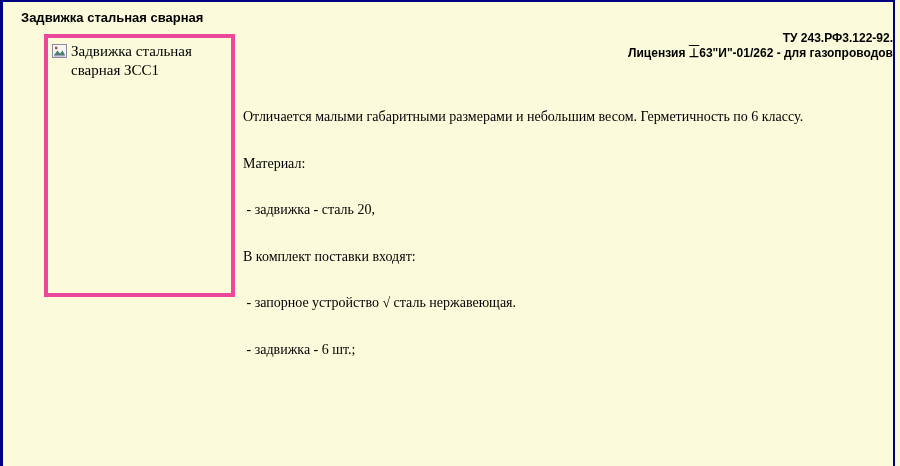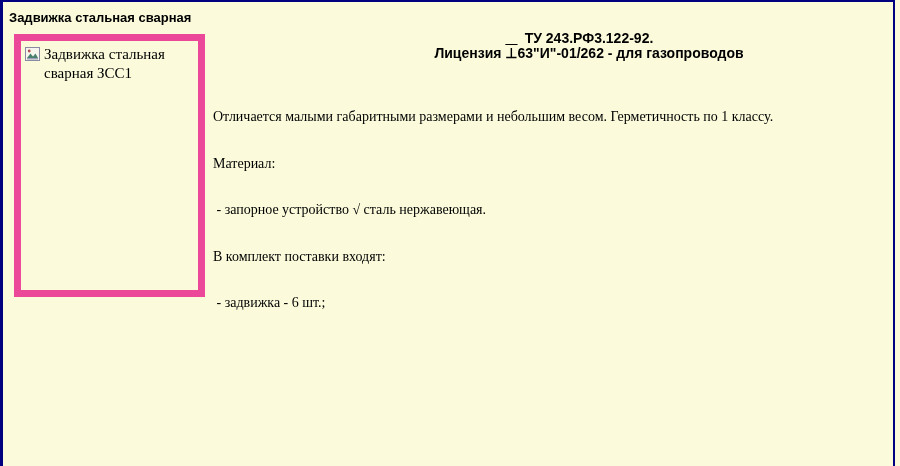--- a/index.html
+++ b/index.html
@@ -8,45 +8,45 @@
     background:#fbfbdc;
     font-family:"Liberation Serif",serif;
     color:#000;
   }
   .frame{
     box-sizing:border-box;
     width:895px;height:466px;
     border:2px solid #000080;
     border-left-width:3px;
     border-bottom:none;
-    padding-left:5px;
+    padding-left:17px;
   }
   .page-title{
     margin:8px 0 0 1px;
     font-family:"Liberation Sans",sans-serif;
     font-weight:bold;font-size:13px;line-height:15px;
   }
   .main-row{display:flex;margin-top:9px;}
   .img-box{
     flex:none;
     box-sizing:border-box;
     width:191px;height:263px;
-    margin-left:6px;
-    border:7px solid #ec4899;
+    margin-left:24px;
+    border:4px solid #ec4899;
   }
   .alt-wrap{display:flex;align-items:flex-start;padding:4px 2px 0 4px;}
   .broken-icon{flex:none;margin:2px 4px 0 0;}
   .alt-text{font-size:15px;line-height:19px;width:145px;}
   .right-col{margin-left:8px;width:678px;}
   .certs{
     margin-top:-3px;
     padding-left:74px;
-    text-align:center;
+    text-align:right;
     font-family:"Liberation Sans",sans-serif;
-    font-weight:bold;font-size:14px;line-height:14.5px;
+    font-weight:bold;font-size:12px;line-height:14.5px;
   }
   .desc{
     margin-top:18px;
     font-size:14px;line-height:15.5px;
     white-space:pre-wrap;
   }
   .overline{text-decoration:overline;}
 </style>
 </head>
 <body>
@@ -73,24 +73,25 @@
       </div>
     </div>
 
     <div class="right-col">
       <div class="certs">
         <div>ТУ 243.РФ3.122-92.</div>
         <div><span>Лицензия </span><span class="overline">⊥</span><span>63"И"-01/262 - для газопроводов</span></div>
       </div>
 
       <div class="desc">
-        <div>Отличается малыми габаритными размерами и небольшим весом. Герметичность по 1 классу.</div>
+        <div>Отличается малыми габаритными размерами и небольшим весом. Герметичность по 6 классу.</div>
         <div>Материал:</div>
+        <div> - задвижка - сталь 20,</div>
+        <div>В комплект поставки входят:</div>
         <div> - запорное устройство √ сталь нержавеющая.</div>
-        <div>В комплект поставки входят:</div>
         <div> - задвижка - 6 шт.;</div>
         
         
         
       </div>
     </div>
 
   </div>
 
 </div>

